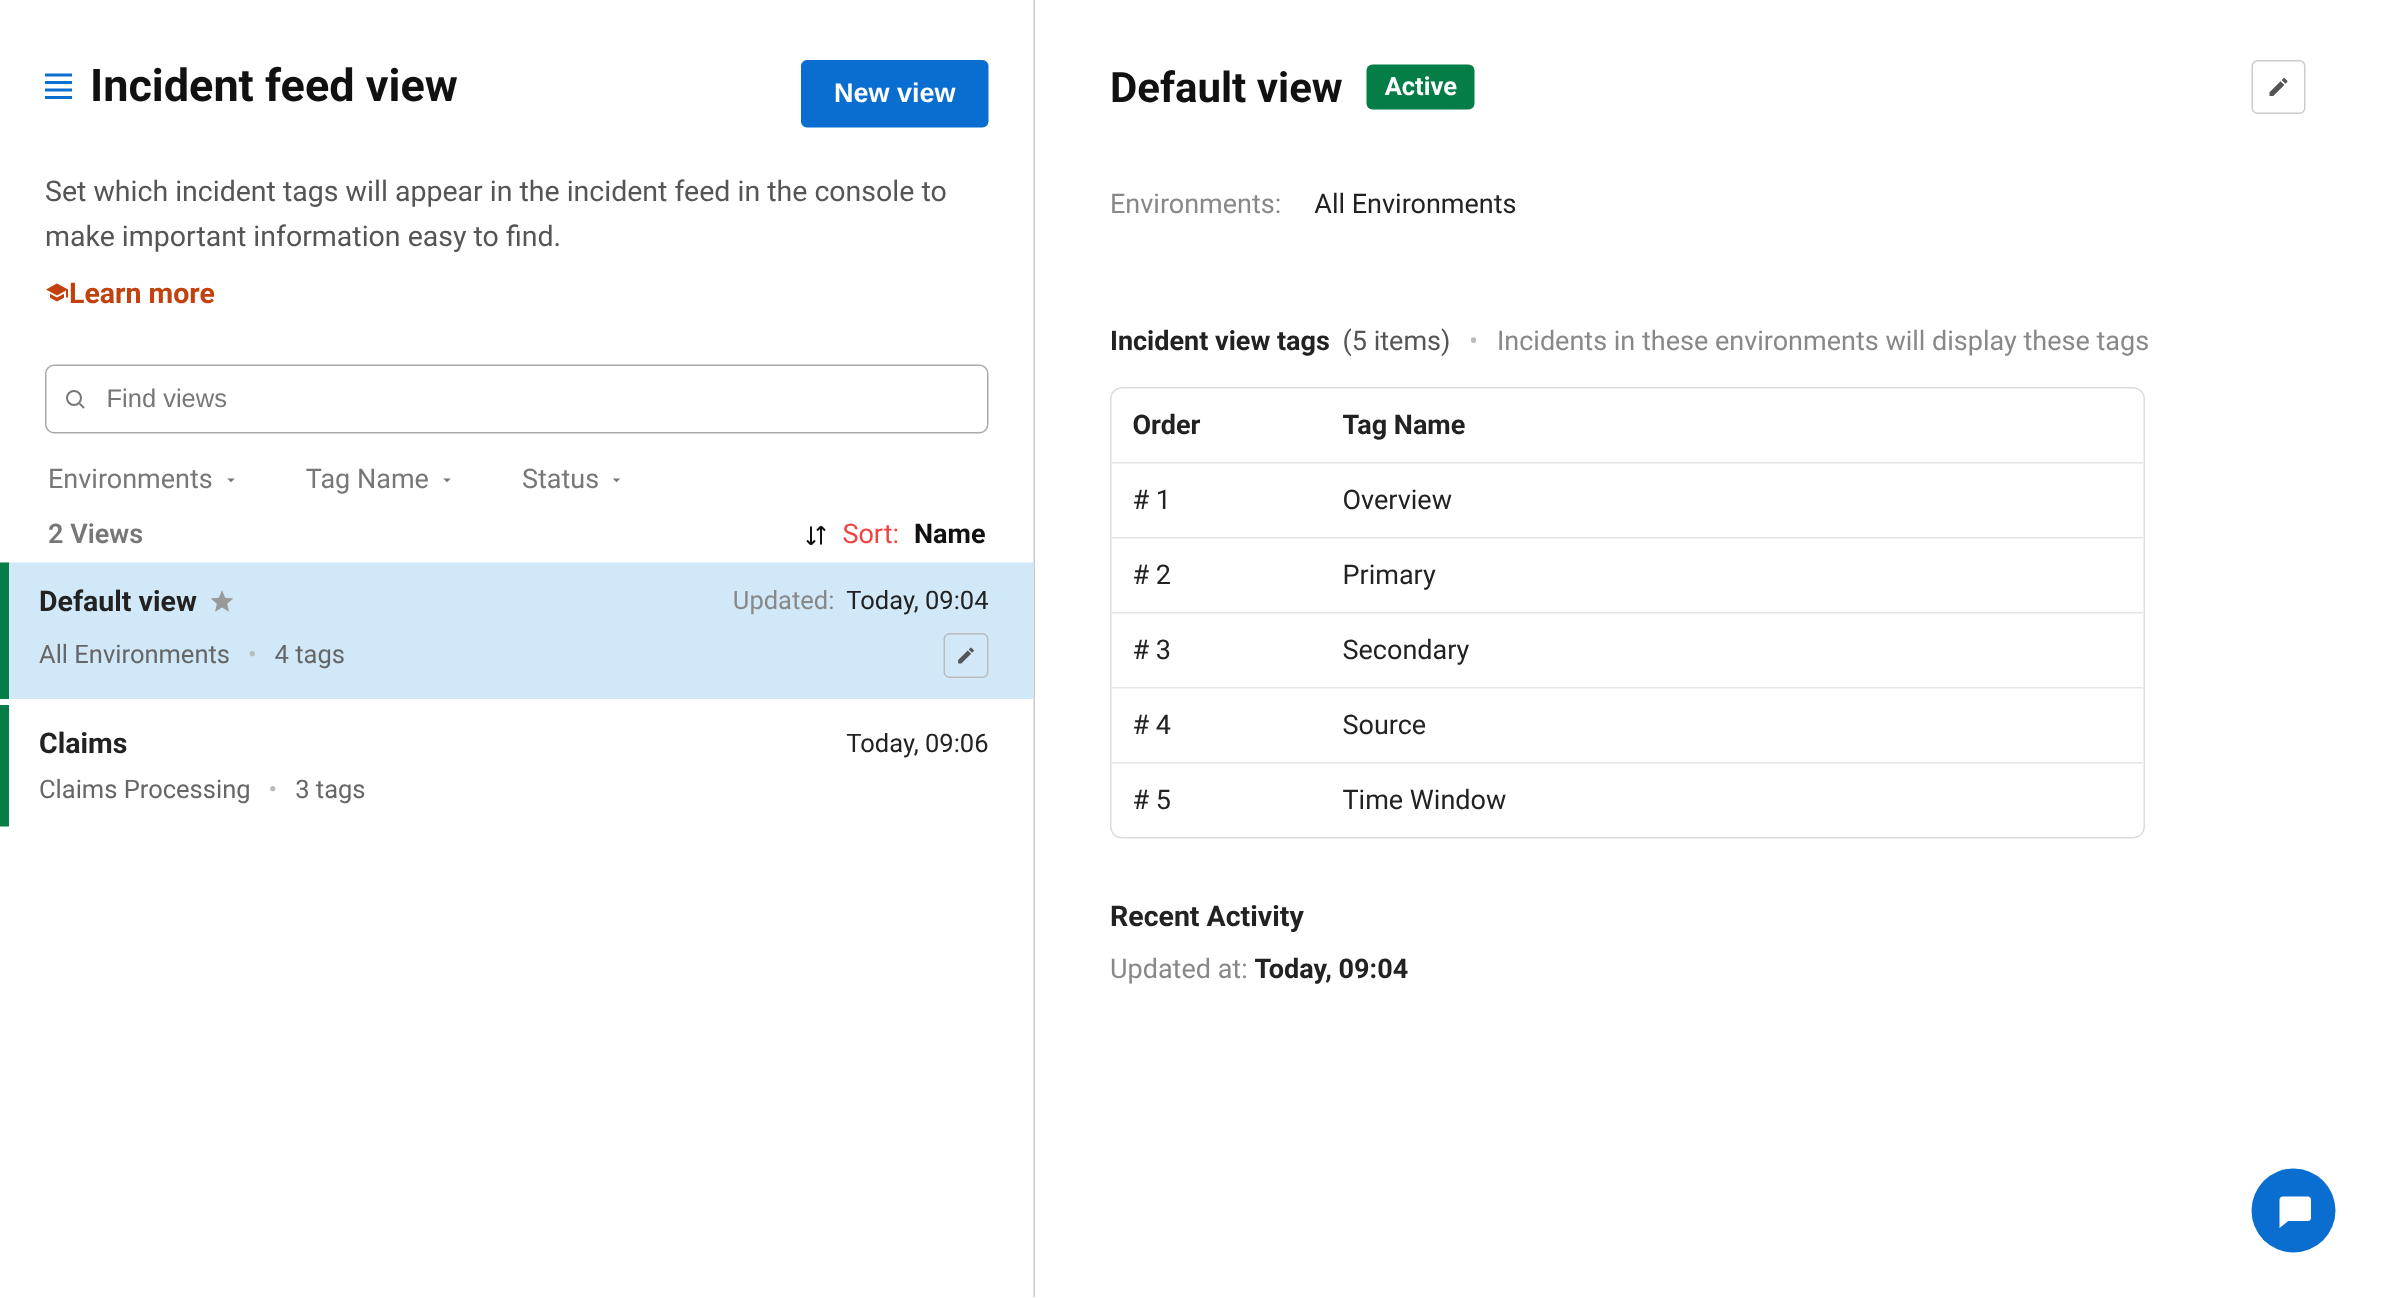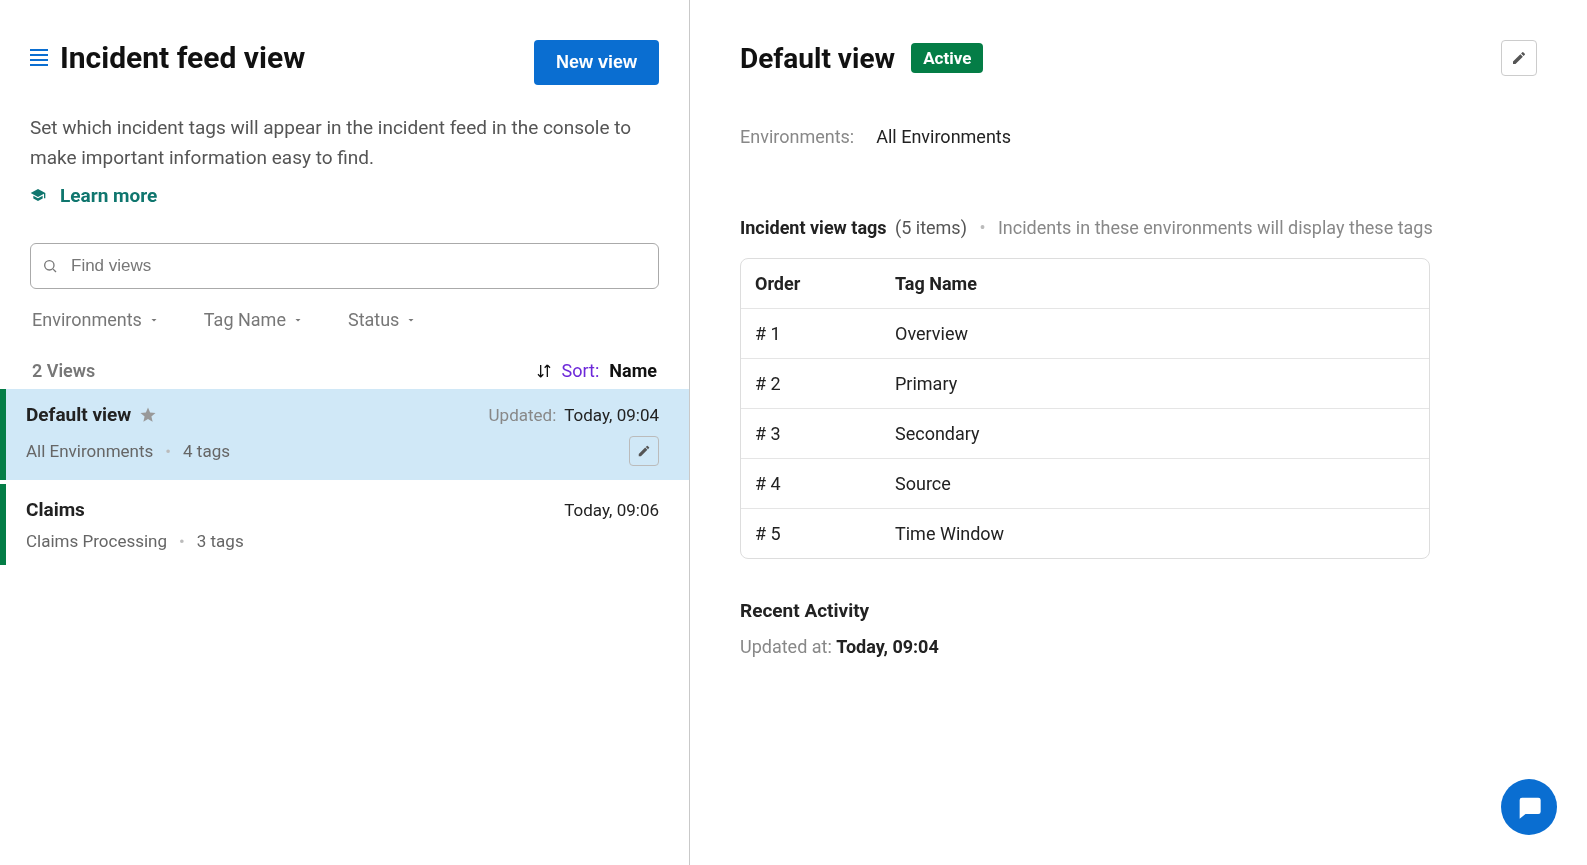--- a/index.html
+++ b/index.html
@@ -58,22 +58,22 @@
     margin-top: 28px;
     font-size: 19px;
     color: #555;
     line-height: 1.6;
     max-width: 610px;
   }
   .learn-more {
     margin-top: 10px;
     display: inline-flex;
     align-items: center;
-    gap: 14px;
-    color: #0f766e;
+    gap: 0;
+    color: #c2410c;
     font-weight: 700;
     font-size: 19px;
     text-decoration: none;
   }
   .search-wrap {
     margin-top: 36px;
     position: relative;
   }
   .search-input {
     width: 100%;
@@ -94,30 +94,30 @@
   .filters {
     margin-top: 20px;
     display: flex;
     gap: 44px;
     color: #777;
     font-size: 18px;
     padding-left: 2px;
   }
   .filter { display: inline-flex; align-items: center; gap: 6px; cursor: pointer; }
   .count-sort {
-    margin-top: 30px;
+    margin-top: 16px;
     display: flex;
     justify-content: space-between;
     align-items: center;
     font-size: 18px;
     padding: 0 2px 8px 2px;
   }
   .count-sort .count { color: #777; font-weight: 600; }
   .sort { display: inline-flex; align-items: center; gap: 10px; }
-  .sort .label { color: #6d28d9; }
+  .sort .label { color: #ef4444; }
   .sort .value { font-weight: 700; }
   
   .views { margin-left: -30px; margin-right: -30px; }
   .view-item {
     border-left: 6px solid #047d46;
     padding: 14px 30px 14px 20px;
     cursor: pointer;
     margin-bottom: 4px;
   }
   .view-item.selected {

